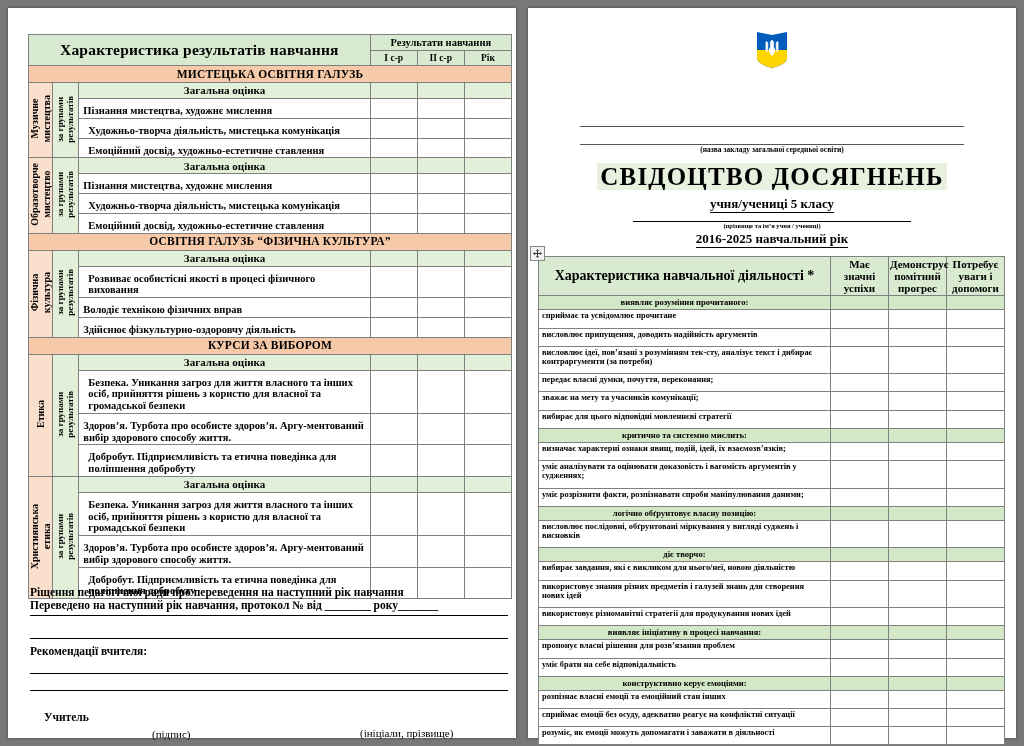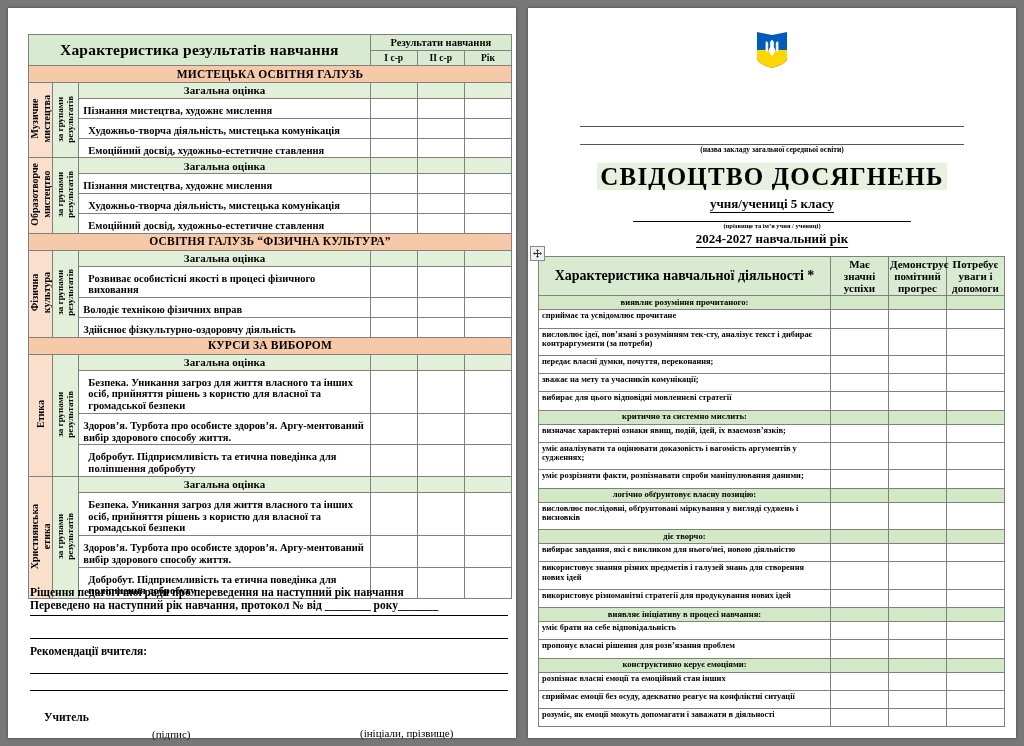--- a/index.html
+++ b/index.html
@@ -322,21 +322,21 @@
 
     <div class="r-rule" id="rr1"></div>
     <div class="r-rule" id="rr2"></div>
     <div class="r-cap" id="rcap1">(назва закладу загальної середньої освіти)</div>
 
     <div class="r-title"><span>СВІДОЦТВО ДОСЯГНЕНЬ</span></div>
     <div class="r-sub"><span>учня/учениці  5 класу</span></div>
 
     <div class="r-rule" id="rr3"></div>
     <div class="r-cap" id="rcap2">(прізвище та ім’я учня / учениці)</div>
-    <div class="r-year"><span>2024-2027 навчальний рік</span></div>
+    <div class="r-year"><span>2016-2025 навчальний рік</span></div>
 
     <table class="rtable">
       <colgroup>
         <col style="width:292px">
           <col style="width:58px">
           <col style="width:58px">
           <col style="width:58px">
       </colgroup>
       <tbody id="rtable-body">
           <tr>
@@ -351,20 +351,26 @@
             <td class="rt-cell g"></td>
             <td class="rt-cell g"></td>
           </tr>
           <tr>
             <td class="rt-item">сприймає та усвідомлює прочитане</td>
             <td class="rt-cell"></td>
             <td class="rt-cell"></td>
             <td class="rt-cell"></td>
           </tr>
           <tr>
+            <td class="rt-item">висловлює припущення, доводить надійність аргументів</td>
+            <td class="rt-cell"></td>
+            <td class="rt-cell"></td>
+            <td class="rt-cell"></td>
+          </tr>
+          <tr>
             <td class="rt-item">висловлює ідеї, пов’язані з розумінням тек-сту, аналізує текст і дибирає контраргументи (за потреби)</td>
             <td class="rt-cell"></td>
             <td class="rt-cell"></td>
             <td class="rt-cell"></td>
           </tr>
           <tr>
             <td class="rt-item">передає власні думки, почуття, переконання;</td>
             <td class="rt-cell"></td>
             <td class="rt-cell"></td>
             <td class="rt-cell"></td>
@@ -441,27 +447,27 @@
             <td class="rt-cell"></td>
             <td class="rt-cell"></td>
           </tr>
           <tr>
             <td class="rt-group">виявляє ініціативу в процесі навчання:</td>
             <td class="rt-cell g"></td>
             <td class="rt-cell g"></td>
             <td class="rt-cell g"></td>
           </tr>
           <tr>
+            <td class="rt-item">пропонує власні рішення для розв’язання проблем</td>
+            <td class="rt-cell"></td>
+            <td class="rt-cell"></td>
+            <td class="rt-cell"></td>
+          </tr>
+          <tr>
             <td class="rt-item">уміє брати на себе відповідальність</td>
-            <td class="rt-cell"></td>
-            <td class="rt-cell"></td>
-            <td class="rt-cell"></td>
-          </tr>
-          <tr>
-            <td class="rt-item">пропонує власні рішення для розв’язання проблем</td>
             <td class="rt-cell"></td>
             <td class="rt-cell"></td>
             <td class="rt-cell"></td>
           </tr>
           <tr>
             <td class="rt-group">конструктивно керує емоціями:</td>
             <td class="rt-cell g"></td>
             <td class="rt-cell g"></td>
             <td class="rt-cell g"></td>
           </tr>

